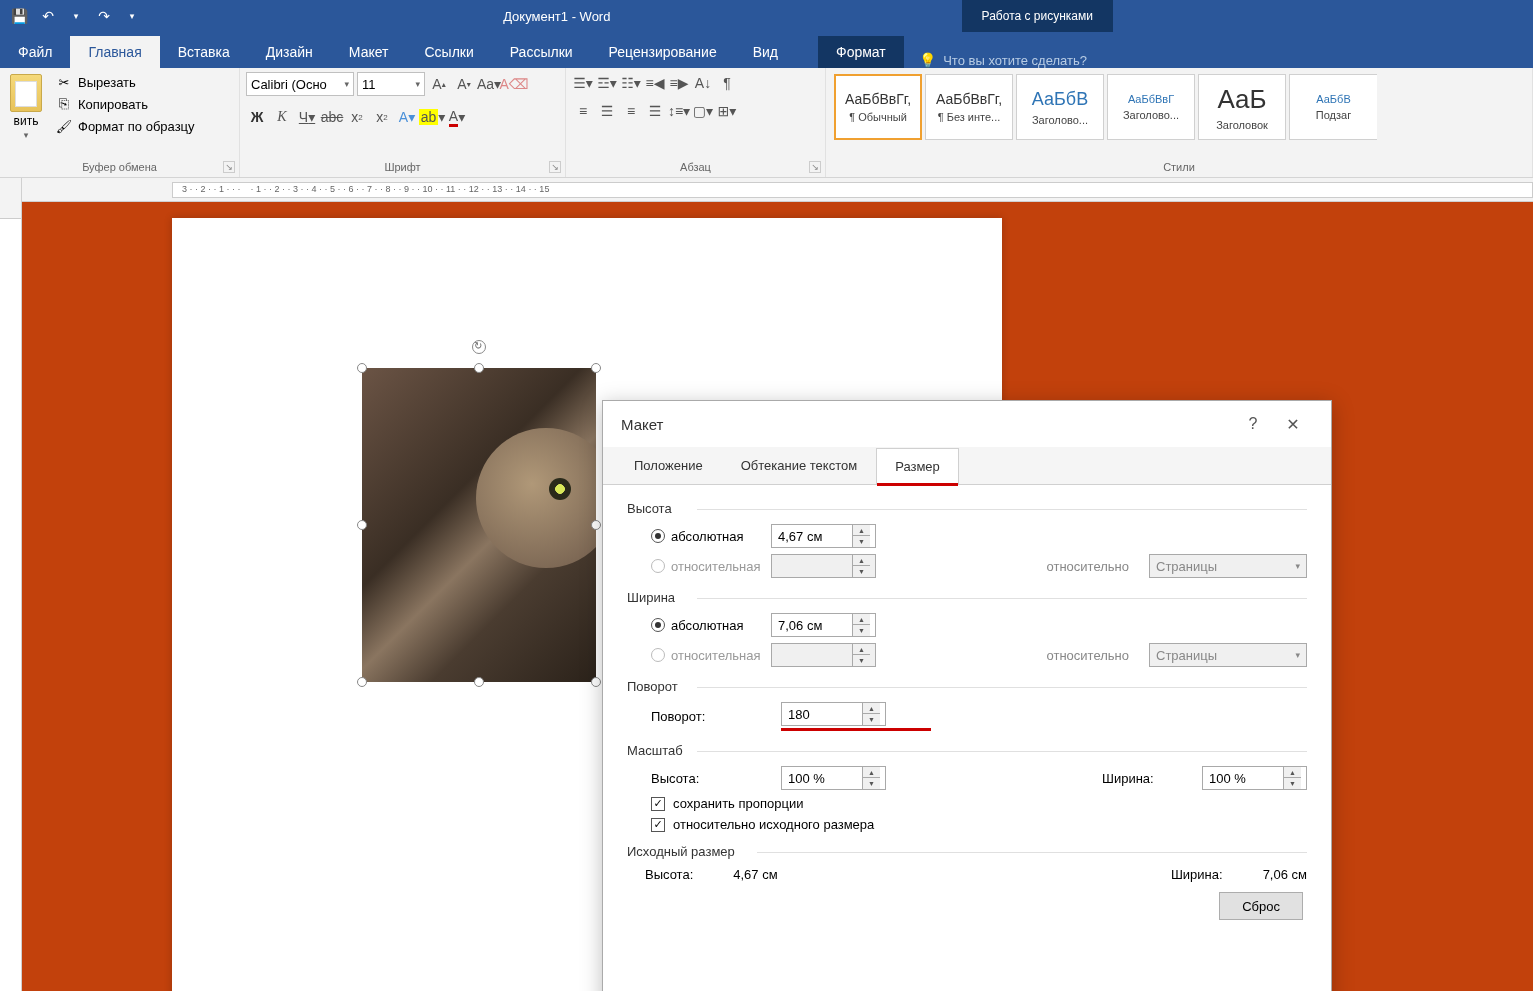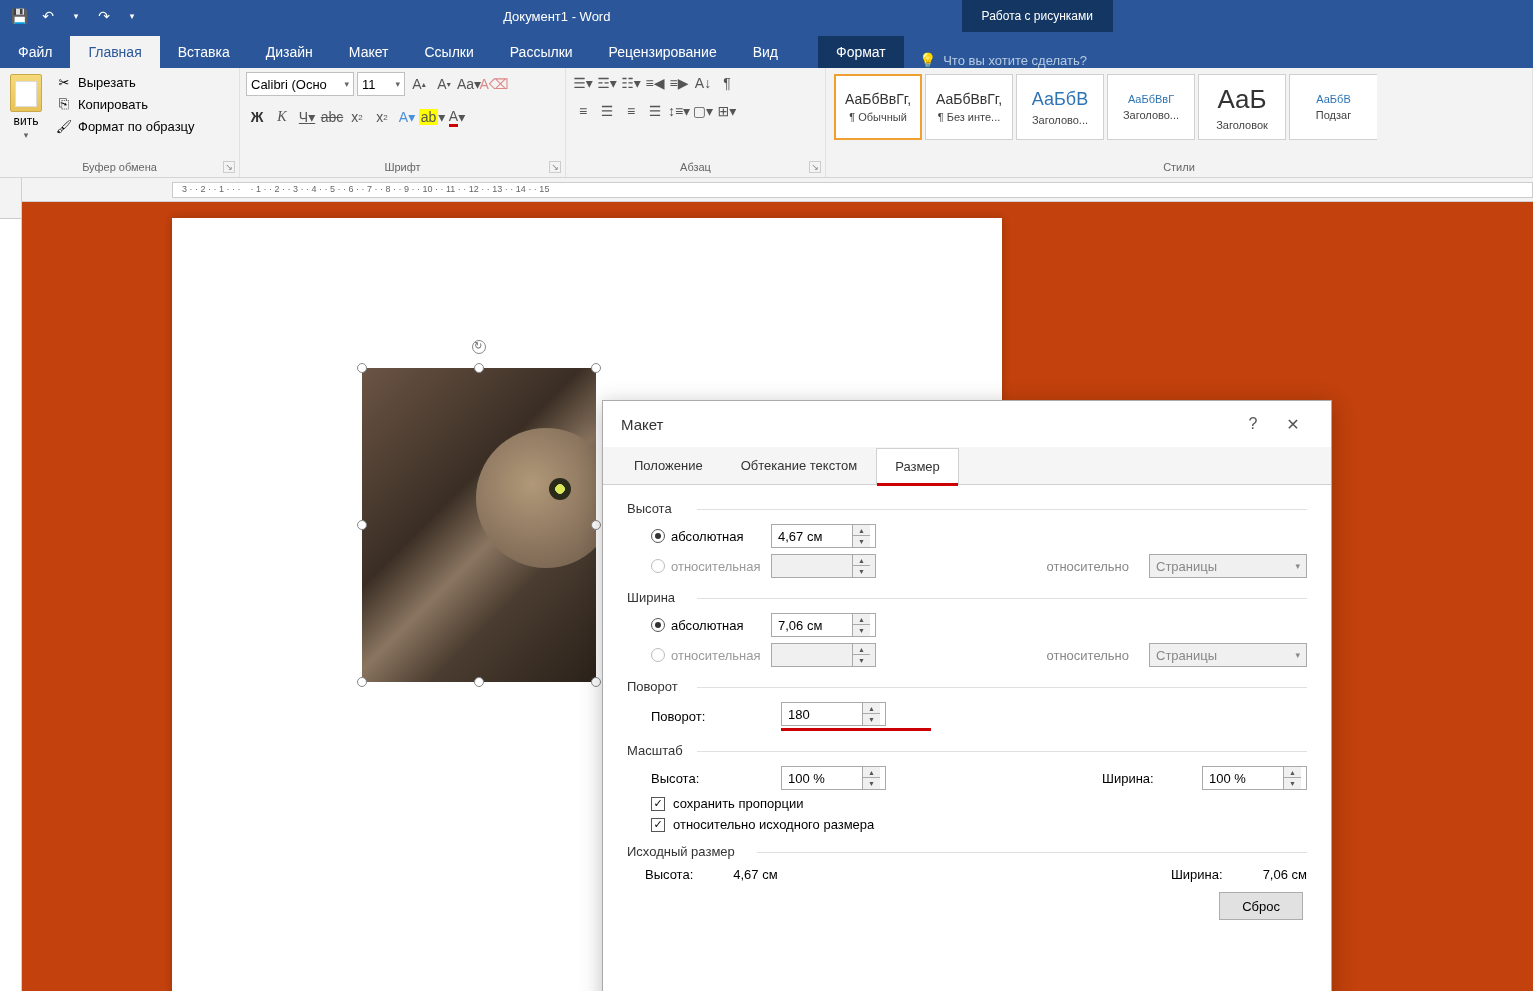--- a/index.html
+++ b/index.html
@@ -32,21 +32,21 @@
 .paste-icon::after { content: ""; position: absolute; top: 6px; left: 4px; right: 4px; bottom: 4px; background: #fff; border: 1px solid #ddd; }
 
 .clip-col { display: flex; flex-direction: column; gap: 2px; font-size: 13px; }
 .clip-row { display: flex; align-items: center; gap: 6px; padding: 2px 6px; }
 .clip-icon { width: 16px; height: 16px; display: flex; align-items: center; justify-content: center; font-size: 13px; }
 
 .font-row1 { display: flex; align-items: center; gap: 3px; margin-bottom: 6px; }
 .font-row2 { display: flex; align-items: center; gap: 3px; }
 .combo { height: 24px; border: 1px solid #c0c0c0; background: #fff; display: flex; align-items: center; padding: 0 4px; font-size: 13px; }
 .combo.font { width: 108px; }
-.combo.size { width: 48px; }
+.combo.size { width: 68px; }
 .combo .arrow { margin-left: auto; font-size: 9px; color: #666; }
 .ico-btn { width: 22px; height: 22px; display: flex; align-items: center; justify-content: center; font-size: 14px; color: #555; cursor: pointer; }
 .ico-btn.bold { font-weight: bold; color: #333; }
 .ico-btn.italic { font-style: italic; font-family: serif; }
 .ico-btn.underline { text-decoration: underline; }
 .ico-btn.strike { text-decoration: line-through; }
 
 .para-col { display: flex; flex-direction: column; gap: 6px; }
 .para-row { display: flex; align-items: center; gap: 2px; }
 

